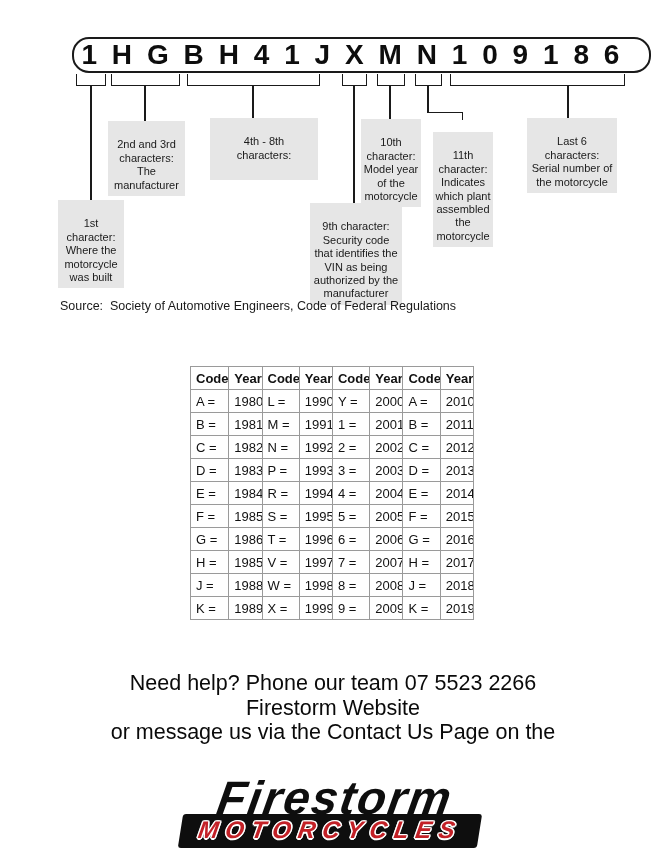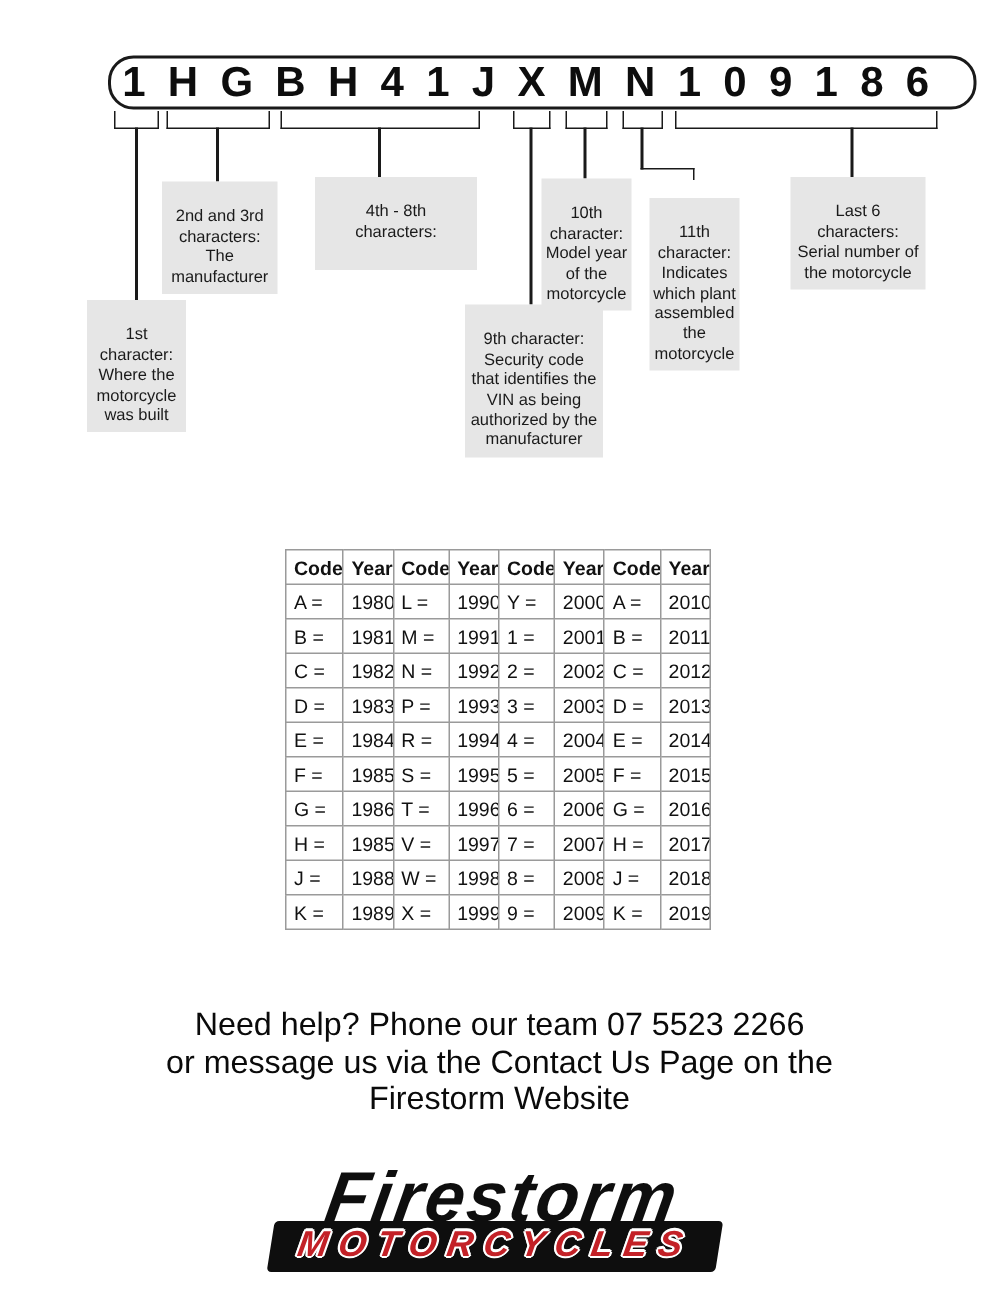--- a/index.html
+++ b/index.html
@@ -130,20 +130,21 @@
 assembled
 the
 motorcycle</span>
   </div>
   <div class="note" style="left:527px;top:118px;width:86px">
     <span class="nb">Last 6
 characters:</span><span>Serial number of
 the motorcycle</span>
   </div>
 
+  <div id="source">Source:  Society of Automotive Engineers, Code of Federal Regulations</div>
 
   <table id="yt">
     <colgroup>
       <col style="width:38px">
         <col style="width:33px">
       <col style="width:37px">
         <col style="width:33px">
       <col style="width:37px">
         <col style="width:33px">
       <col style="width:37px">
@@ -260,22 +261,22 @@
           <td>9 =</td>
           <td>2009</td>
           <td>K =</td>
           <td>2019</td>
         </tr>
       </tbody>
   </table>
 
   <div id="help">
     <div>Need help?  Phone our team 07 5523 2266</div>
+    <div>Firestorm Website</div>
     <div>or message us via the Contact Us Page on the</div>
-    <div>Firestorm Website</div>
   </div>
 
   <div id="logo">
     <div id="logo-name">Firestorm</div>
     <div id="logo-bar">
       <span>MOTORCYCLES</span>
     </div>
   </div>
 
 </div>

